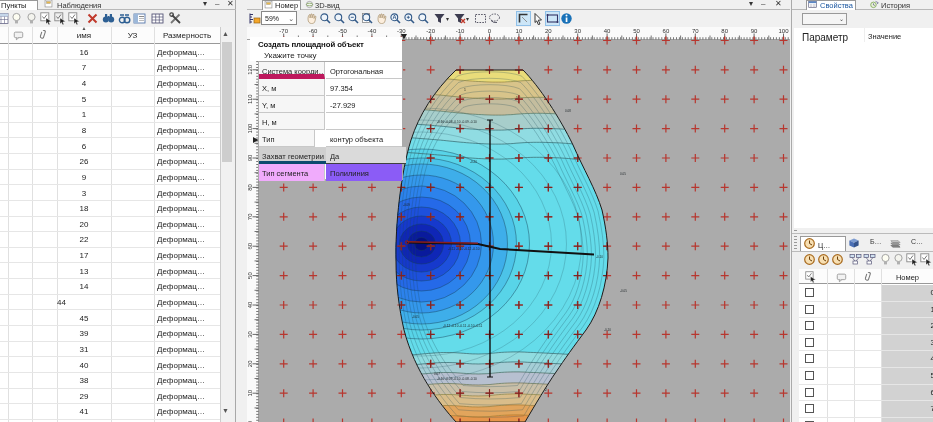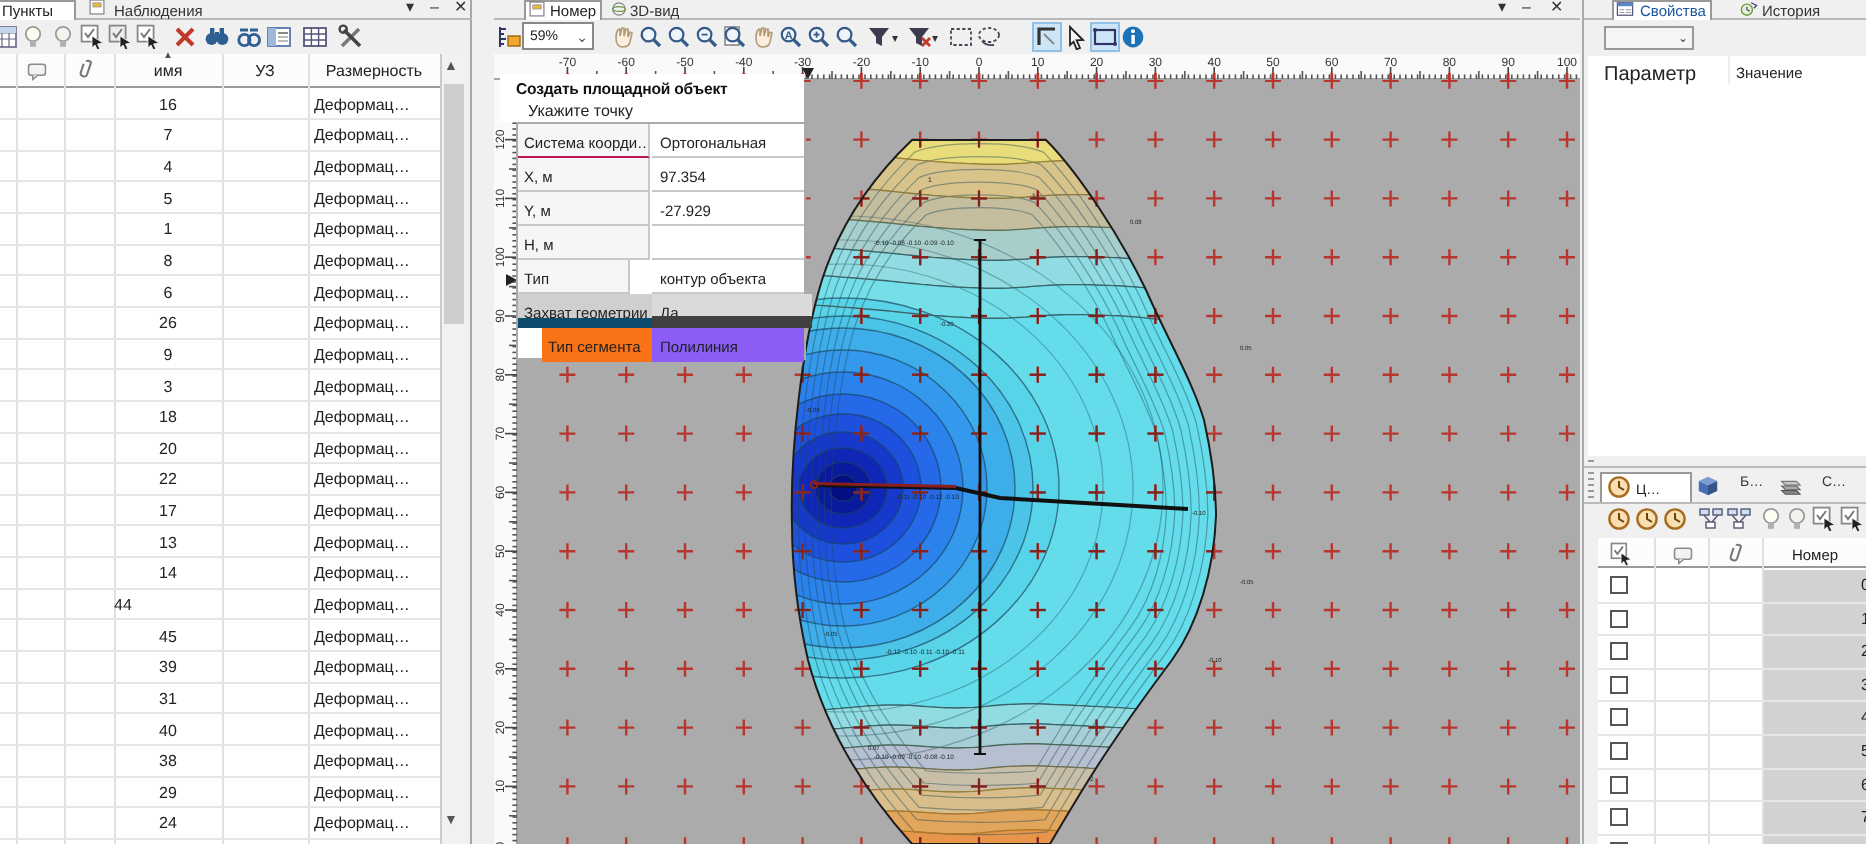--- a/index.html
+++ b/index.html
@@ -159,21 +159,21 @@
 <div class="abs" style="left:0;top:371.9px;width:220px;height:1px;background:#e6e6e6"></div>
 <div class="abs" style="left:57px;top:360.5px;width:54px;text-align:center;font-size:8px;color:#222">40</div>
 <div class="abs" style="left:157px;top:360.5px;font-size:8px;color:#222">Деформац…</div>
 <div class="abs" style="left:0;top:387.5px;width:220px;height:1px;background:#e6e6e6"></div>
 <div class="abs" style="left:57px;top:376.1px;width:54px;text-align:center;font-size:8px;color:#222">38</div>
 <div class="abs" style="left:157px;top:376.1px;font-size:8px;color:#222">Деформац…</div>
 <div class="abs" style="left:0;top:403.2px;width:220px;height:1px;background:#e6e6e6"></div>
 <div class="abs" style="left:57px;top:391.8px;width:54px;text-align:center;font-size:8px;color:#222">29</div>
 <div class="abs" style="left:157px;top:391.8px;font-size:8px;color:#222">Деформац…</div>
 <div class="abs" style="left:0;top:418.8px;width:220px;height:1px;background:#e6e6e6"></div>
-<div class="abs" style="left:57px;top:407.4px;width:54px;text-align:center;font-size:8px;color:#222">24</div>
+<div class="abs" style="left:57px;top:407.4px;width:54px;text-align:center;font-size:8px;color:#222">41</div>
 <div class="abs" style="left:157px;top:407.4px;font-size:8px;color:#222">Деформац…</div>
 <div class="abs" style="left:220px;top:27px;width:13px;height:395px;background:#f1f1f1;border-left:1px solid #ccc"></div>
 <div class="abs" style="left:222px;top:30px;font-size:7px;color:#555">▲</div>
 <div class="abs" style="left:222px;top:407px;font-size:7px;color:#555">▼</div>
 <div class="abs" style="left:221.5px;top:42px;width:10px;height:120px;background:#cdcdcd"></div>
 </div>
 <div class="abs" style="left:247px;top:0;width:543px;height:422px;background:#f0f0f0">
 <div class="abs" style="left:0;top:9px;width:543px;height:0;border-top:1px solid #b8b8b8"></div>
 <div class="tab" style="left:15px;width:39px;border-color:#999;padding-left:12px">Номер</div>
 <svg style="position:absolute;left:17px;top:0px" width="9" height="9" viewBox="0 0 13 13" xmlns="http://www.w3.org/2000/svg">
@@ -1315,33 +1315,33 @@
 <text x="545" y="390.5" font-size="3.2" fill="#20282a" font-family="Liberation Sans">2</text>
 <text x="470" y="163" font-size="3.0" fill="#20282a" font-family="Liberation Sans">-0.20</text>
 <text x="620" y="175" font-size="3.0" fill="#20282a" font-family="Liberation Sans">0.05</text>
 <text x="412" y="318" font-size="3.0" fill="#20282a" font-family="Liberation Sans">-0.05</text>
 <text x="620" y="292" font-size="3.0" fill="#20282a" font-family="Liberation Sans">-0.05</text>
 </svg>
 <div class="abs" style="left:250px;top:37px;width:152px;height:24px;background:#fff"></div>
 <div class="abs" style="left:258px;top:40px;font-size:7.8px;font-weight:bold;color:#111;letter-spacing:-0.1px">Создать площадной объект</div>
 <div class="abs" style="left:264px;top:51px;font-size:8px;color:#222">Укажите точку</div>
 <div class="abs" style="left:258px;top:61px;width:145px;height:119px;background:#fff;border:1px solid #aaa">
-<div style="position:absolute;left:0;top:0px;width:66px;height:17px;background:#f6f6f6;border-bottom:1px solid #be185d;border-right:1px solid #c8c8c8;font-size:7.5px;color:#222;padding:4.5px 0 0 3px;overflow:hidden;white-space:nowrap">Система коорди…</div>
+<div style="position:absolute;left:0;top:0px;width:66px;height:17px;background:#f6f6f6;border-bottom:5px solid #be185d;border-right:1px solid #c8c8c8;font-size:7.5px;color:#222;padding:4.5px 0 0 3px;overflow:hidden;white-space:nowrap">Система коорди…</div>
 <div style="position:absolute;left:67px;top:0px;width:76px;height:17px;background:#fff;border-bottom:1px solid #c8c8c8;font-size:7.5px;color:#222;padding:4.5px 0 0 4px;overflow:hidden;white-space:nowrap">Ортогональная</div>
 <div style="position:absolute;left:0;top:17px;width:66px;height:17px;background:#f6f6f6;border-bottom:1px solid #c8c8c8;border-right:1px solid #c8c8c8;font-size:7.5px;color:#222;padding:4.5px 0 0 3px;overflow:hidden;white-space:nowrap">X, м</div>
 <div style="position:absolute;left:67px;top:17px;width:76px;height:17px;background:#fff;border-bottom:1px solid #c8c8c8;font-size:7.5px;color:#222;padding:4.5px 0 0 4px;overflow:hidden;white-space:nowrap">97.354</div>
 <div style="position:absolute;left:0;top:34px;width:66px;height:17px;background:#f6f6f6;border-bottom:1px solid #c8c8c8;border-right:1px solid #c8c8c8;font-size:7.5px;color:#222;padding:4.5px 0 0 3px;overflow:hidden;white-space:nowrap">Y, м</div>
 <div style="position:absolute;left:67px;top:34px;width:76px;height:17px;background:#fff;border-bottom:1px solid #c8c8c8;font-size:7.5px;color:#222;padding:4.5px 0 0 4px;overflow:hidden;white-space:nowrap">-27.929</div>
 <div style="position:absolute;left:0;top:51px;width:66px;height:17px;background:#f6f6f6;border-bottom:1px solid #c8c8c8;border-right:1px solid #c8c8c8;font-size:7.5px;color:#222;padding:4.5px 0 0 3px;overflow:hidden;white-space:nowrap">Н, м</div>
 <div style="position:absolute;left:67px;top:51px;width:76px;height:17px;background:#fff;border-bottom:1px solid #c8c8c8;font-size:7.5px;color:#222;padding:4.5px 0 0 4px;overflow:hidden;white-space:nowrap"></div>
 <div style="position:absolute;left:0;top:68px;width:56px;height:17px;background:#f6f6f6;border-bottom:1px solid #c8c8c8;border-right:1px solid #c8c8c8;font-size:7.5px;color:#222;padding:4.5px 0 0 3px;overflow:hidden;white-space:nowrap">Тип</div>
 <div style="position:absolute;left:67px;top:68px;width:76px;height:17px;background:#fff;border-bottom:1px solid #c8c8c8;font-size:7.5px;color:#222;padding:4.5px 0 0 4px;overflow:hidden;white-space:nowrap">контур объекта</div>
-<div style="position:absolute;left:0;top:85px;width:86px;height:17px;background:#cfcfcf;border-bottom:5px solid #0c4a6e;border-right:1px solid #c8c8c8;font-size:7.5px;color:#222;padding:4.5px 0 0 3px;overflow:hidden;white-space:nowrap">Захват геометрии</div>
-<div style="position:absolute;left:67px;top:85px;width:80px;height:17px;background:#dadada;border-bottom:6px solid #404040;font-size:7.5px;color:#222;padding:4.5px 0 0 4px;overflow:hidden;white-space:nowrap">Да</div>
-<div style="position:absolute;left:12px;top:102px;width:66px;height:17px;background:#f97316;border-right:1px solid #c8c8c8;font-size:7.5px;color:#222;padding:4.5px 0 0 3px;overflow:hidden;white-space:nowrap">Тип сегмента</div>
+<div style="position:absolute;left:0;top:85px;width:86px;height:17px;background:#cfcfcf;border-bottom:3px solid #0c4a6e;border-right:1px solid #c8c8c8;font-size:7.5px;color:#222;padding:4.5px 0 0 3px;overflow:hidden;white-space:nowrap">Захват геометрии</div>
+<div style="position:absolute;left:67px;top:85px;width:80px;height:17px;background:#dadada;border-bottom:1px solid #404040;font-size:7.5px;color:#222;padding:4.5px 0 0 4px;overflow:hidden;white-space:nowrap">Да</div>
+<div style="position:absolute;left:0;top:102px;width:66px;height:17px;background:#f0abfc;border-right:1px solid #c8c8c8;font-size:7.5px;color:#222;padding:4.5px 0 0 3px;overflow:hidden;white-space:nowrap">Тип сегмента</div>
 <div style="position:absolute;left:67px;top:102px;width:76px;height:17px;background:#8b5cf6;font-size:7.5px;color:#222;padding:4.5px 0 0 4px;overflow:hidden;white-space:nowrap">Полилиния</div>
 </div>
 <div class="abs" style="left:791px;top:0;width:142px;height:422px;background:#f0f0f0;border-left:1px solid #aaa">
 <div class="abs" style="left:2px;top:55px;width:3px;height:22px;background:repeating-linear-gradient(#999 0 1px,transparent 1px 3px)"></div>
 <div class="abs" style="left:2px;top:230px;width:3px;height:22px;background:repeating-linear-gradient(#999 0 1px,transparent 1px 3px)"></div>
 <div class="abs" style="left:0;top:9px;width:142px;height:0;border-top:1px solid #b8b8b8"></div>
 <div class="tab" style="left:14px;width:50px;border-color:#999;padding-left:13px;color:#1a56a0">Свойства</div>
 <svg style="position:absolute;left:16px;top:0px" width="9" height="9" viewBox="0 0 13 13" xmlns="http://www.w3.org/2000/svg">
       <rect x="1" y="2" width="11" height="9" fill="#fff" stroke="#557" stroke-width="0.9"></rect>
       <rect x="1" y="2" width="11" height="2.5" fill="#5b87c5"></rect>

